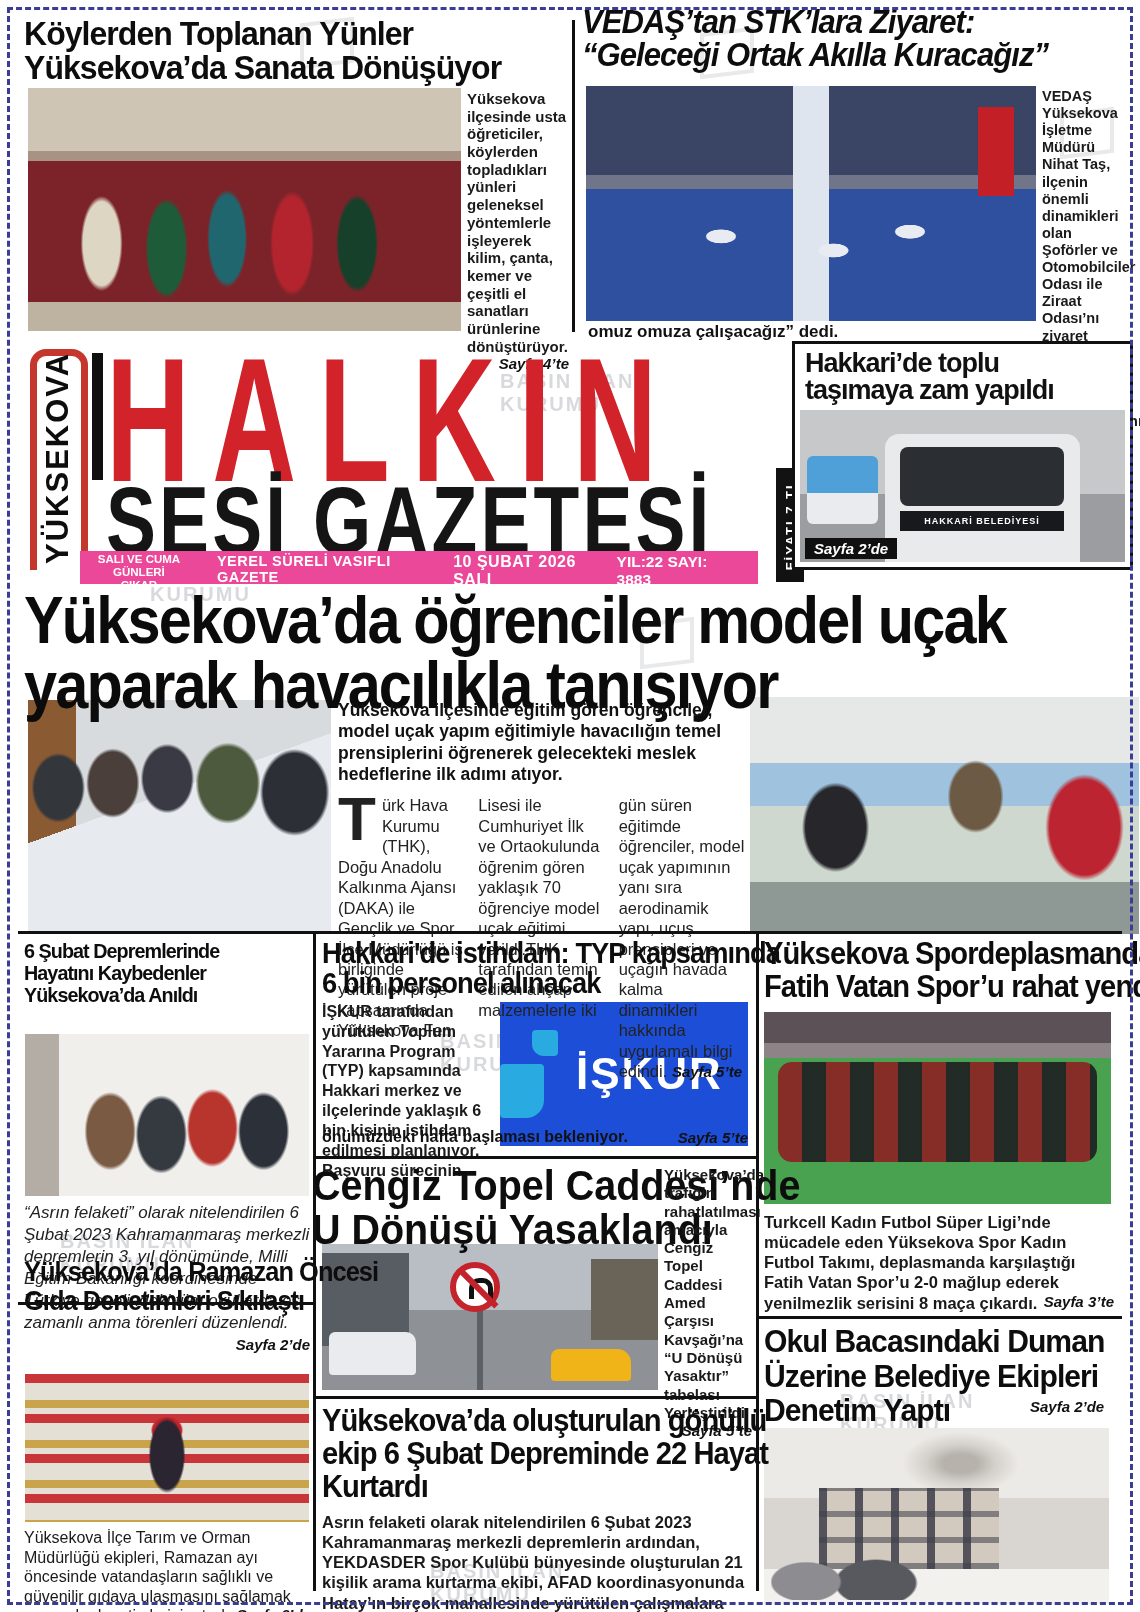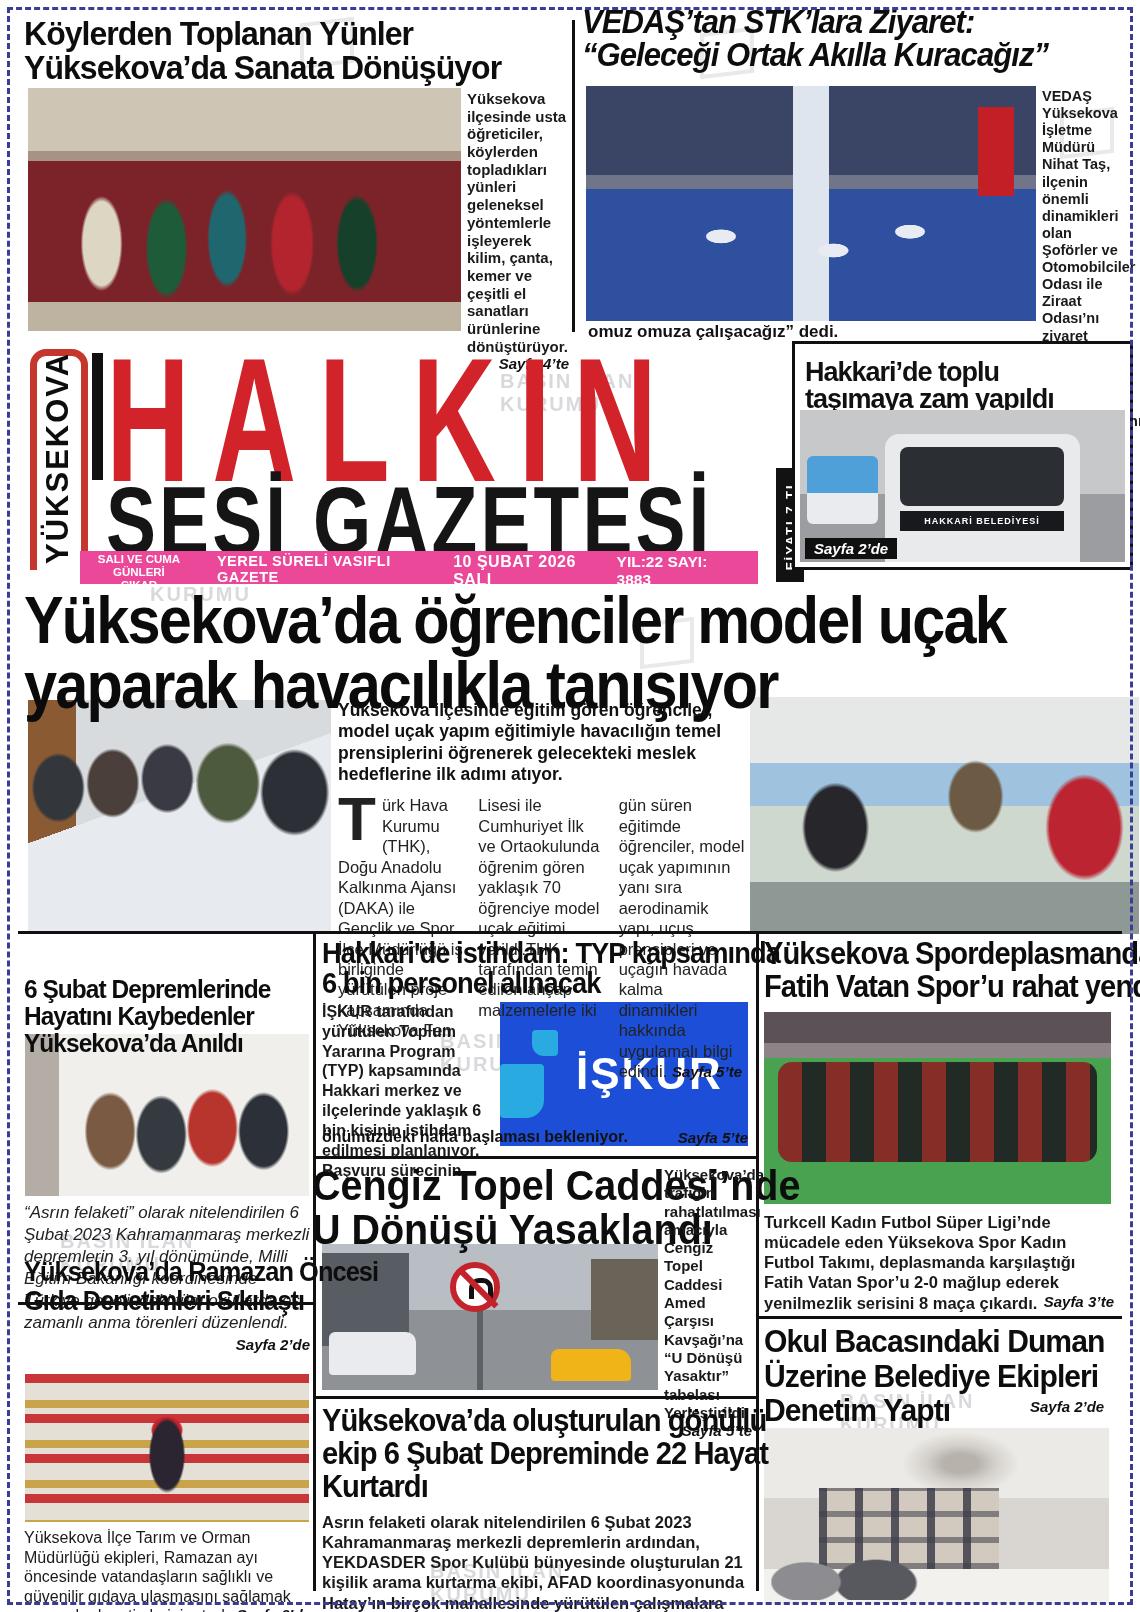--- a/index.html
+++ b/index.html
@@ -102,21 +102,21 @@
   .sesi{color:#151515;font-weight:800;font-size:96px;line-height:.8;letter-spacing:4px;
         transform:scale(.78,1);transform-origin:left top;white-space:nowrap;}
   .infobar{background:#ec4899;color:#fff;display:flex;align-items:flex-start;justify-content:space-between;padding:2px 14px;z-index:6;}
   .infobar .sch{font-size:11.5px;font-weight:700;text-align:center;line-height:1.15;}
   .infobar .typ{font-size:14.5px;font-weight:700;letter-spacing:.5px;margin-left:33px;}
   .infobar .dat{font-size:16px;font-weight:800;letter-spacing:.5px;}
   .infobar .iss{font-size:15.5px;font-weight:800;}
   .pricebar{background:#121212;color:#fff;display:flex;align-items:center;justify-content:center;z-index:6;}
   .pricebar span{writing-mode:vertical-rl;transform:rotate(180deg);font-size:13px;font-weight:800;letter-spacing:2px;}
   .zambox{border:3px solid #101010;background:#fff;z-index:6;}
-  .zambox .zhl{font-weight:800;font-size:27px;line-height:1.0;letter-spacing:-1px;padding:6px 8px 2px 10px;margin-top:9px;}
+  .zambox .zhl{font-weight:800;font-size:27px;line-height:1.0;letter-spacing:-1px;padding:6px 8px 2px 10px;}
   .badge{position:absolute;left:10px;bottom:8px;background:#101010;color:#fff;font-style:italic;font-weight:700;font-size:15px;padding:2px 9px;z-index:4;}
   
   .lead{font-weight:700;font-size:17.5px;line-height:1.22;}
   .cols{display:flex;gap:13px;}
   .cols p{margin:0;font-size:16.5px;line-height:1.24;width:128px;color:#222;}
   .dropcap{float:left;font-weight:700;font-size:62px;line-height:.78;padding-right:6px;}
   .capt{font-style:italic;font-size:17px;line-height:1.3;color:#222;}
   .prefline{display:flex;justify-content:space-between;align-items:flex-end;}
 </style>
 </head>
@@ -216,21 +216,21 @@
       <p><span class="dropcap">T</span><span>ürk Hava Kurumu (THK), Doğu Anadolu Kalkınma Ajansı (DAKA) ile Gençlik ve Spor İlçe Müdürlüğü iş birliğinde yürütülen proje kapsamında Yüksekova Fen</span></p>
       <p><span>Lisesi ile Cumhuriyet İlk ve Ortaokulunda öğrenim gören yaklaşık 70 öğrenciye model uçak eğitimi verildi.THK tarafından temin edilen ahşap malzemelerle iki</span></p>
       <p><span>gün süren eğitimde öğrenciler, model uçak yapımının yanı sıra aerodinamik yapı, uçuş prensipleri ve uçağın havada kalma dinamikleri hakkında uygulamalı bilgi edindi.</span> <span class="pref">Sayfa 5’te</span></p>
     </div>
   </div>
 
   <div class="hline" style="left:18px;top:931px;width:1104px"></div>
   <div class="vline" style="left:313px;top:931px;height:660px"></div>
   <div class="vline" style="left:756px;top:931px;height:660px"></div>
 
-  <div class="abs hl" style="left:24px;top:976px;font-size:26px;line-height:1.04;z-index:3">
+  <div class="abs hl" style="left:24px;top:940px;font-size:21px;line-height:1.04;z-index:3">
     <span class="ln">6 Şubat Depremlerinde</span>
     <span class="ln">Hayatını Kaybedenler</span>
     <span class="ln">Yüksekova’da Anıldı</span>
   </div>
   <div class="ph ph-hall" style="left:25px;top:1034px;width:284px;height:162px"></div>
   <div class="abs capt" style="left:24px;top:1202px;width:286px;z-index:3">
     <span>“Asrın felaketi” olarak nitelendirilen 6 Şubat 2023 Kahramanmaraş merkezli depremlerin 3. yıl dönümünde, Milli Eğitim Bakanlığı koordinesinde Türkiye genelindeki tüm okullarda eş zamanlı anma törenleri düzenlendi.</span>
     <span class="pref" style="float:right">Sayfa 2’de</span>
   </div>
   <div class="hline" style="left:18px;top:1302px;width:295px"></div>

